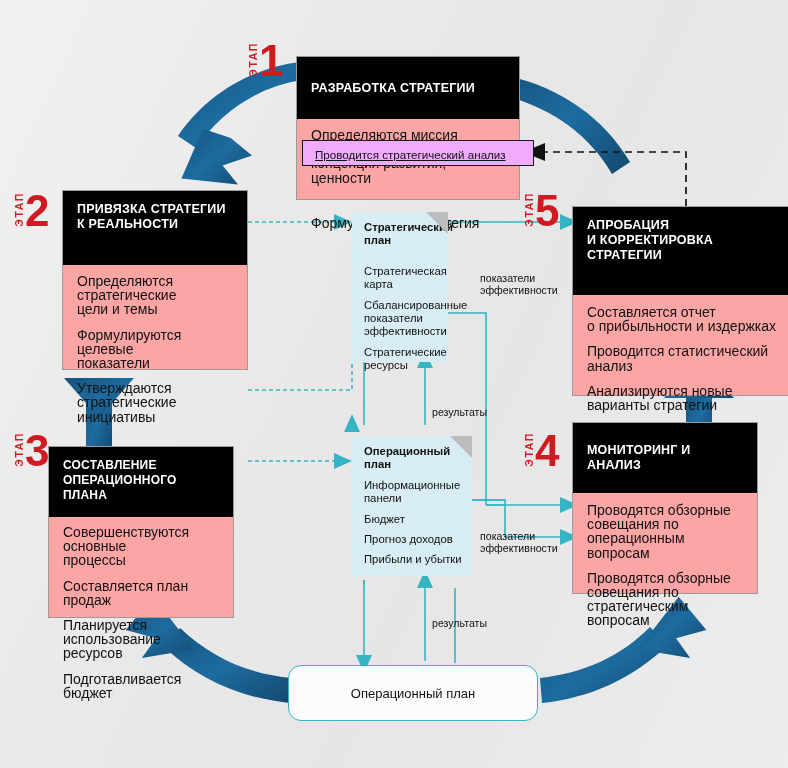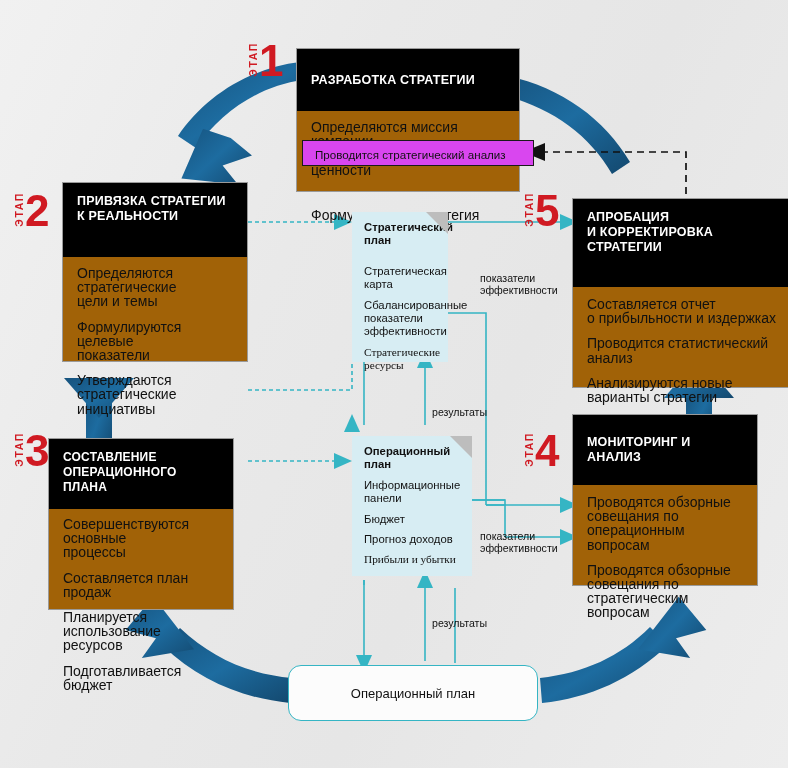--- a/index.html
+++ b/index.html
@@ -4,47 +4,47 @@
 <style>
   html,body{margin:0;padding:0;background:#fff;}
   body{width:788px;height:768px;font-family:"Liberation Sans","DejaVu Sans",sans-serif;}
   #canvas{position:relative;width:788px;height:768px;overflow:hidden;
           background:#ececec;}
   #canvas::before{content:"";position:absolute;inset:0;
      background:linear-gradient(115deg,#f1f1f1 0%,#e9e9e9 35%,#e6e6e6 60%,#ededed 100%);}
   .svglayer{position:absolute;left:0;top:0;width:788px;height:768px;}
 
   
-  .card{position:absolute;background:#a16207;border:1px solid #9a9a9a;box-sizing:border-box;
-        box-shadow:0 0 0 0 rgba(0,0,0,0);}
+  .card{position:absolute;background:#fca5a5;border:1px solid #9a9a9a;box-sizing:border-box;
+        box-shadow:0 0 0 0 rgba(0,0,0,0);margin-top:8px;}
   .card .hdr{background:#000;color:#fff;font-weight:bold;font-size:12.5px;
         letter-spacing:.2px;line-height:15px;padding:11px 12px 11px 14px;}
   .card .body{padding:9px 12px 10px 14px;}
   .card .body p{margin:0 0 11px 0;font-size:14px;line-height:14.2px;color:#111;}
   .card .body p:last-child{margin-bottom:2px;}
 
   
-  .hl{position:absolute;background:#d946ef;border:1.6px solid #1a1a1a;box-sizing:border-box;
-      font-size:11.6px;line-height:14px;color:#111;padding:7px 10px 7px 12px;}
+  .hl{position:absolute;background:#f0abfc;border:1.6px solid #1a1a1a;box-sizing:border-box;
+      font-size:11.6px;line-height:14px;color:#111;padding:7px 10px 7px 12px;text-decoration:underline;}
 
   
   .badge{position:absolute;display:flex;align-items:flex-start;}
   .badge .etap{writing-mode:vertical-rl;transform:rotate(180deg);
       color:#d01a22;font-size:10.5px;font-weight:bold;letter-spacing:1.6px;
       line-height:10px;margin-right:1px;padding-top:2px;}
   .badge .num{color:#d01a22;font-size:44px;font-weight:bold;line-height:38px;
       font-family:"Liberation Sans","DejaVu Sans",sans-serif;}
 
   
   .doc{position:absolute;background:#d7edf3;box-sizing:border-box;padding:9px 10px 10px 12px;}
   .doc .ftri{position:absolute;right:0;top:0;width:0;height:0;
      border-left:22px solid transparent;border-top:22px solid #bdbdbd;}
   .doc p{margin:0 0 7px 0;font-size:11.3px;line-height:13.4px;color:#111;}
   .doc p.t{font-weight:bold;}
-  .doc p:last-child{margin-bottom:0;font-family:Liberation Serif, serif;}
+  .doc p:last-child{margin-bottom:0;}
 
   
   .pill{position:absolute;background:#fcfcfc;border:1.6px solid #35b5c4;border-radius:13px;
      display:flex;align-items:center;justify-content:center;
      font-size:13px;color:#111;}
 
   
   .cap{position:absolute;font-size:10.6px;line-height:12.4px;color:#111;}
 </style>
 </head>

